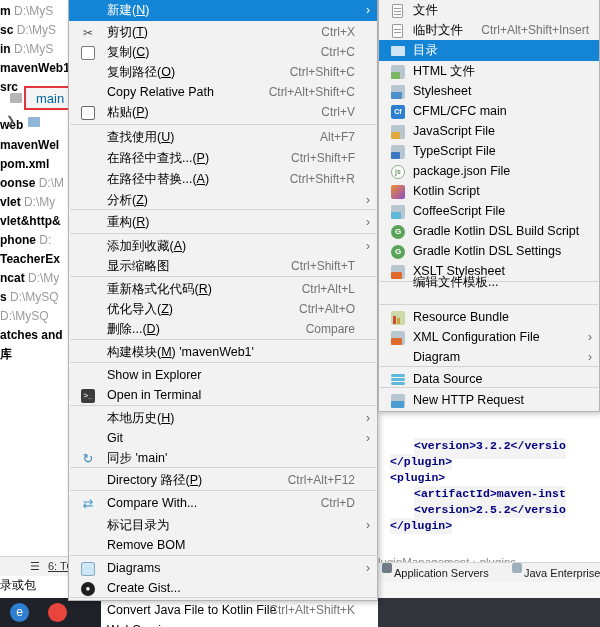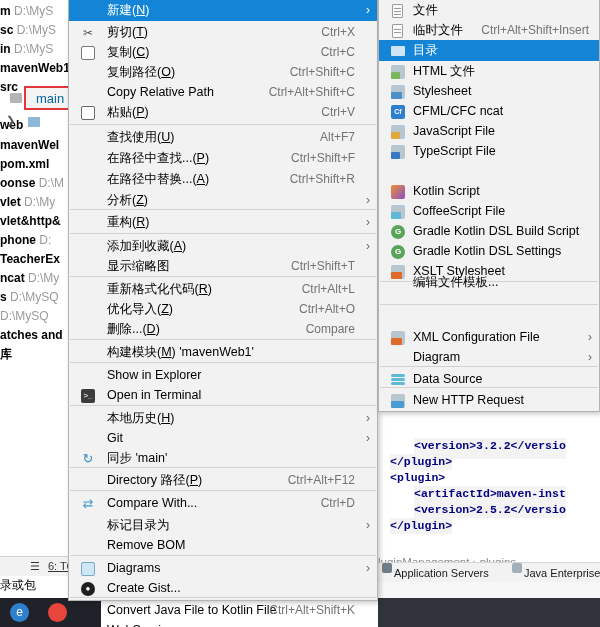--- a/index.html
+++ b/index.html
@@ -361,37 +361,43 @@
           <span class="ic-sq" style="background:#b8c6d0;">
             <i style="position:absolute;left:0;bottom:0;width:11px;height:7px;background:#4c8fc9;border-radius:1px;"></i>
           </span>
         </span>
         <span class="lbl">Stylesheet</span>
       </div>
       <div class="mi" style="top:101px;">
         <span class="ico">
           <span class="ic-sq" style="background:#2f7fd0;color:#fff;font-size:7px;">Cf</span>
         </span>
-        <span class="lbl">CFML/CFC ncat</span>
+        <span class="lbl">CFML/CFC main</span>
       </div>
       <div class="mi" style="top:121px;">
         <span class="ico">
           <span class="ic-sq" style="background:#b8c6d0;">
             <i style="position:absolute;left:0;bottom:0;width:9px;height:7px;background:#e0a93b;border-radius:1px;"></i>
           </span>
         </span>
         <span class="lbl">JavaScript File</span>
       </div>
       <div class="mi" style="top:141px;">
         <span class="ico">
           <span class="ic-sq" style="background:#b8c6d0;">
             <i style="position:absolute;left:0;bottom:0;width:9px;height:7px;background:#3b78c4;border-radius:1px;"></i>
           </span>
         </span>
         <span class="lbl">TypeScript File</span>
+      </div>
+      <div class="mi" style="top:161px;">
+        <span class="ico">
+          <span class="ic-circle" style="background:#fff;border:1px solid #8aab8a;color:#6f966f;font-size:7px;line-height:12px;">js</span>
+        </span>
+        <span class="lbl">package.json File</span>
       </div>
       <div class="mi" style="top:181px;">
         <span class="ico">
           <span class="ic-sq" style="background:linear-gradient(135deg,#f18e33,#8a4fc6);"></span>
         </span>
         <span class="lbl">Kotlin Script</span>
       </div>
       <div class="mi" style="top:201px;">
         <span class="ico">
           <span class="ic-sq" style="background:#b8c6d0;">
@@ -415,20 +421,29 @@
       <div class="mi" style="top:261px;">
         <span class="ico">
           <span class="ic-sq" style="background:#b8c6d0;">
             <i style="position:absolute;left:0;bottom:0;width:11px;height:7px;background:#e06a2c;border-radius:1px;color:#fff;font-size:6px;text-align:center;"></i>
           </span>
         </span>
         <span class="lbl">XSLT Stylesheet</span>
       </div>
       <div class="mi" style="top:272px;">
         <span class="lbl">编辑文件模板...</span>
+      </div>
+      <div class="mi" style="top:307px;">
+        <span class="ico">
+          <span class="ic-sq" style="background:#cfd8a8;">
+            <i style="position:absolute;left:2px;bottom:1px;width:3px;height:8px;background:#d04c3c;"></i>
+            <i style="position:absolute;left:6px;bottom:1px;width:3px;height:6px;background:#d0a03c;"></i>
+          </span>
+        </span>
+        <span class="lbl">Resource Bundle</span>
       </div>
       <div class="mi" style="top:327px;">
         <span class="ico">
           <span class="ic-sq" style="background:#b8c6d0;">
             <i style="position:absolute;left:0;bottom:0;width:11px;height:7px;background:#e06a2c;border-radius:1px;"></i>
           </span>
         </span>
         <span class="lbl">XML Configuration File</span>
         <span class="arr">›</span>
       </div>

